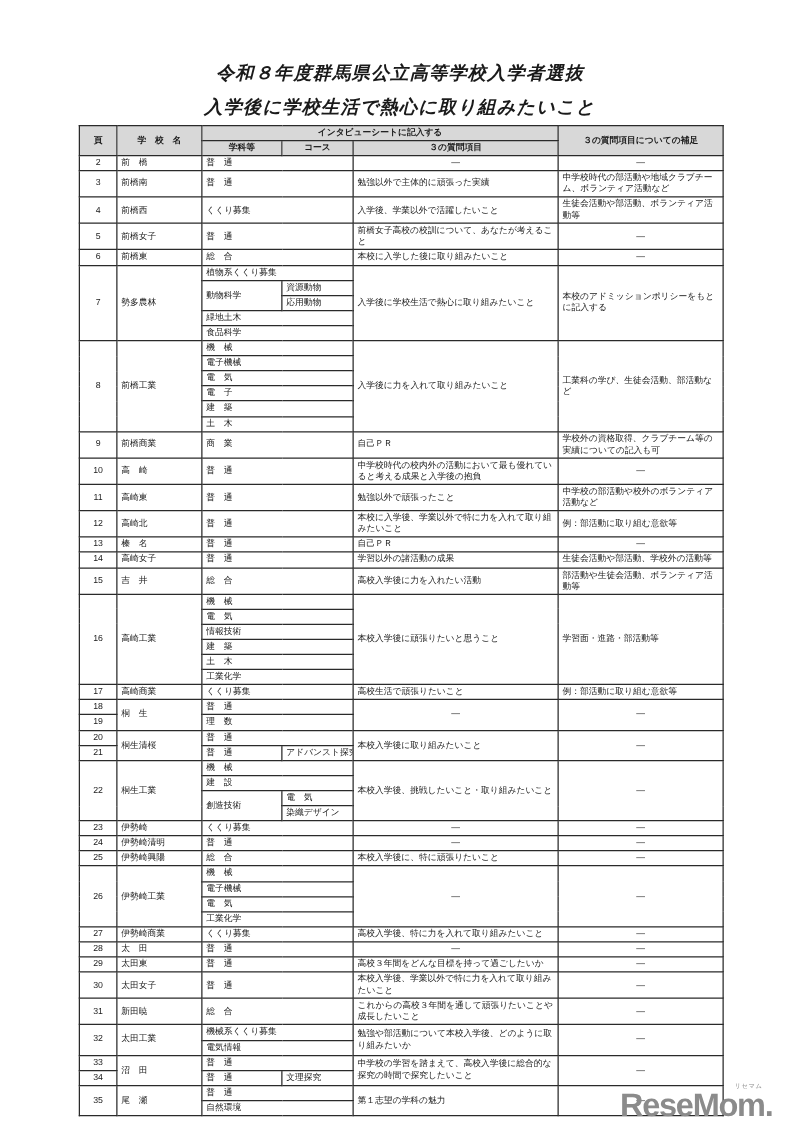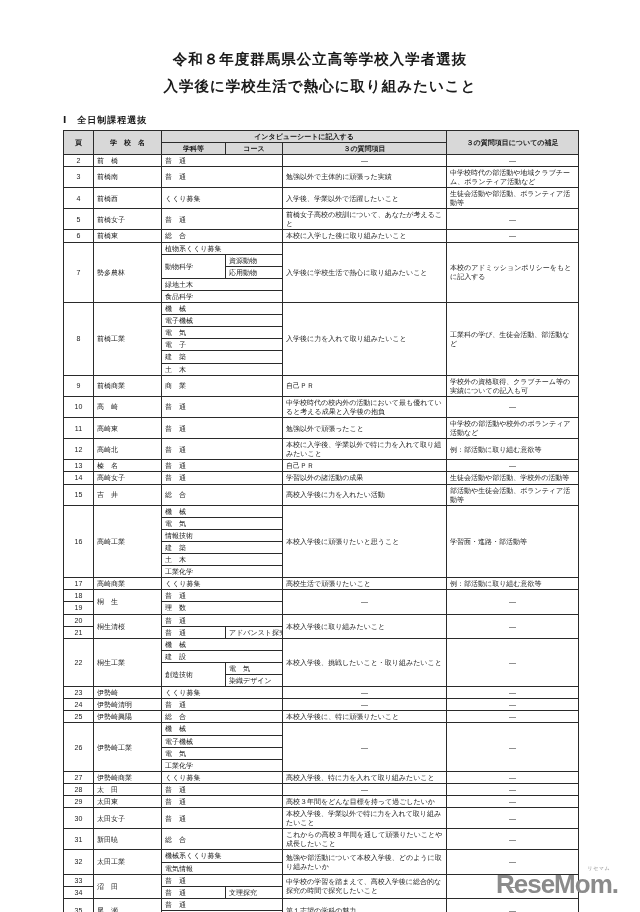--- a/index.html
+++ b/index.html
@@ -6,21 +6,21 @@
   html, body { width: 640px; background: #fff; }
   body {
     font-family: "Liberation Sans", "DejaVu Sans", sans-serif;
     color: #1a1a1a;
     width: 640px;
     height: 912px;
     position: relative;
     overflow: hidden;
   }
   .doc { padding-top: 46px; }
-  .title-block { text-align: center; }
+  .title-block { text-align: center; font-style: italic; }
   .title-line {
     font-size: 14.5px;
     font-weight: bold;
     letter-spacing: 1px;
     line-height: 1.85;
   }
   .section-label {
     margin: 14px 0 3px 63px;
     font-size: 9px;
     font-weight: bold;
@@ -84,21 +84,20 @@
 </head>
 <body>
 
 <div class="doc">
 
   <div class="title-block">
     <div class="title-line">令和８年度群馬県公立高等学校入学者選抜</div>
     <div class="title-line">入学後に学校生活で熱心に取り組みたいこと</div>
   </div>
 
-  <div class="section-label">Ⅰ　全日制課程選抜</div>
 
   <table class="grid">
     <colgroup>
       <col class="c-page">
         <col class="c-school">
         <col class="c-dept">
       <col class="c-course">
         <col class="c-question">
         <col class="c-supp">
     </colgroup>

